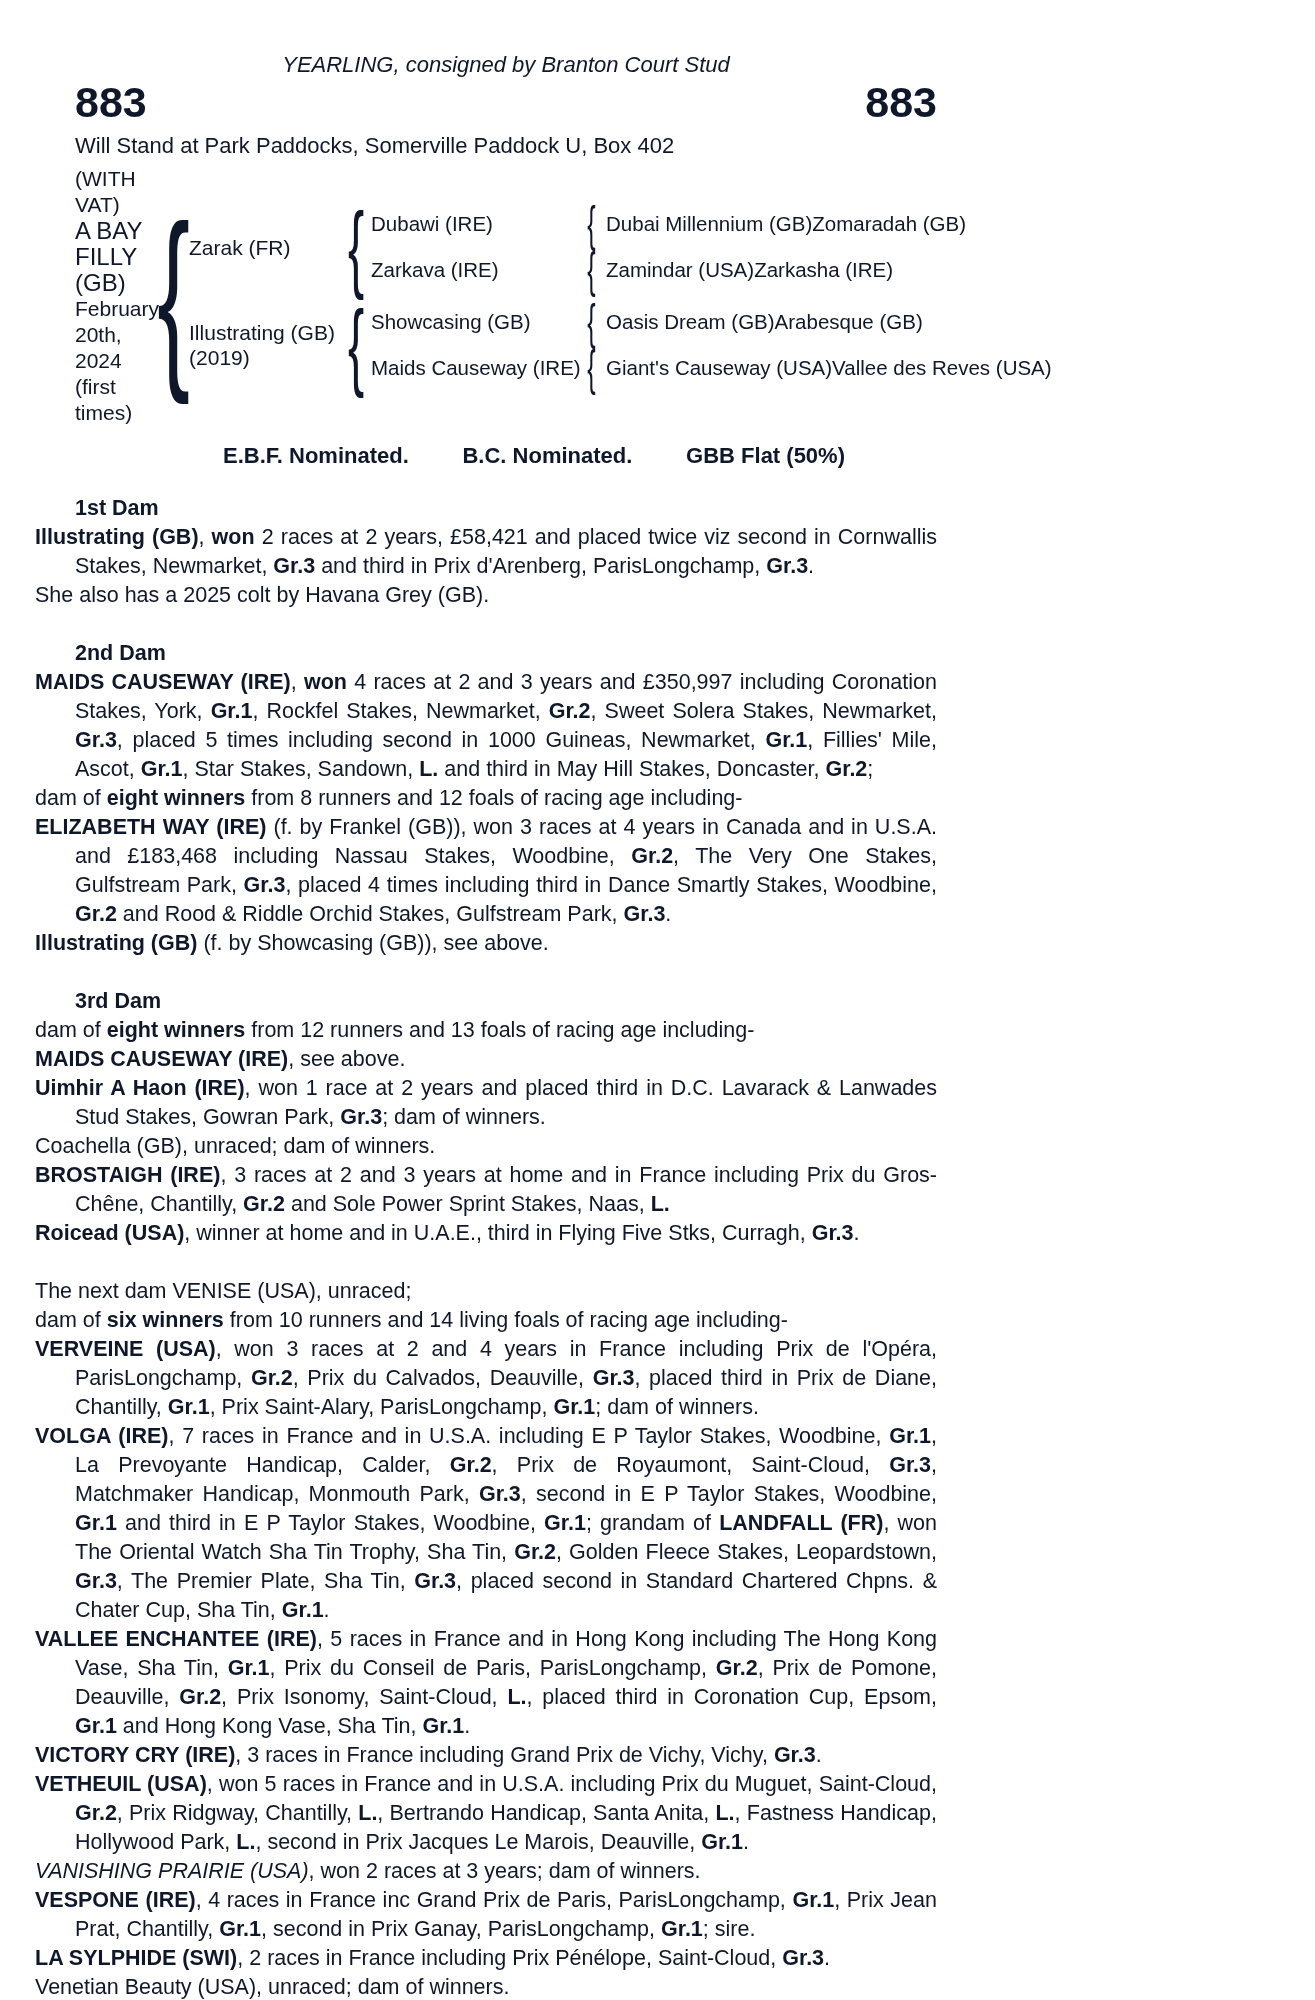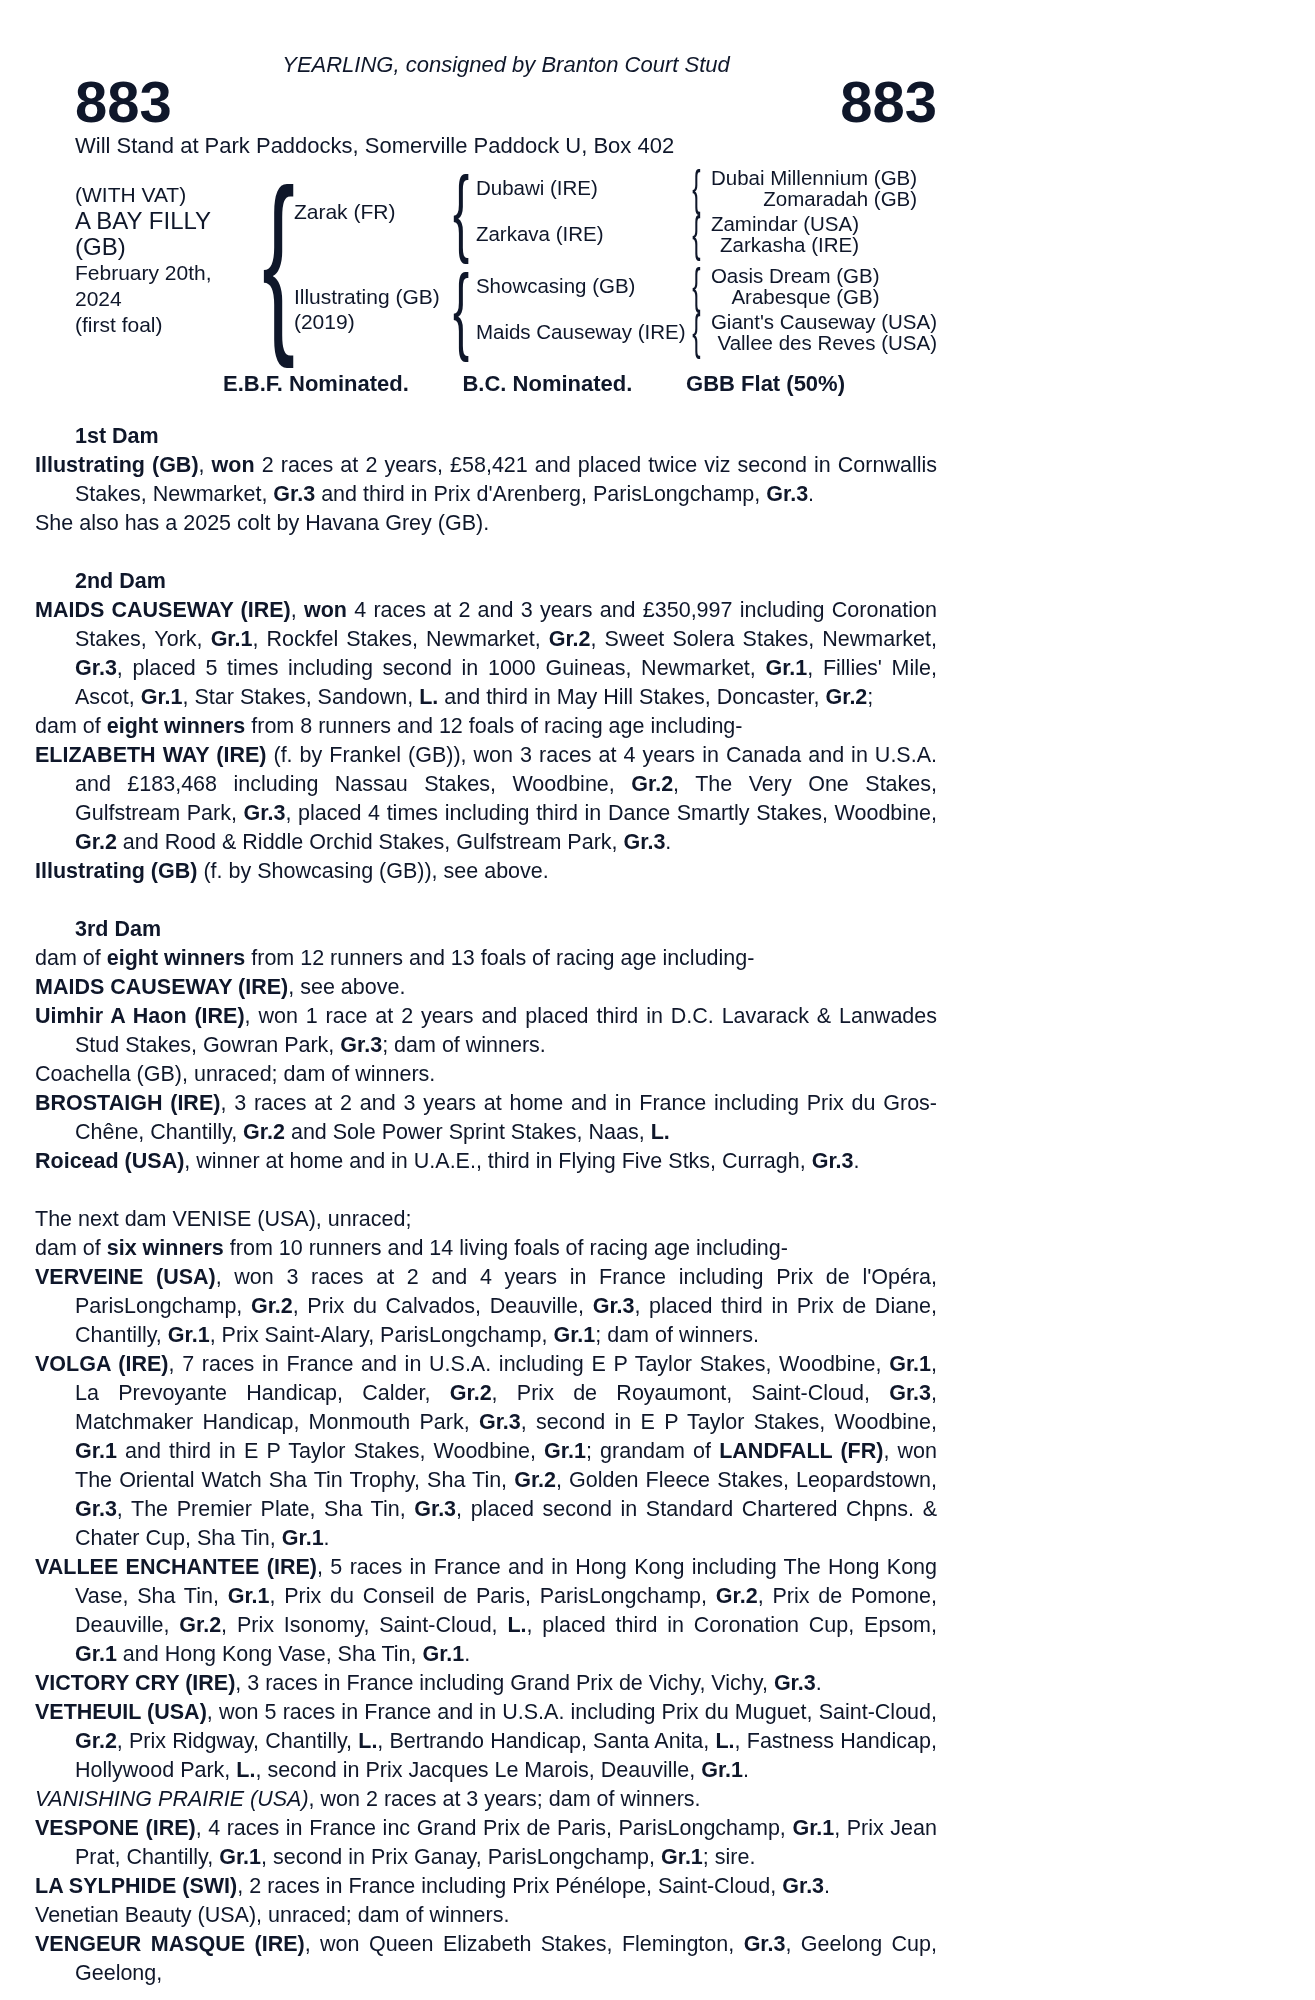--- a/index.html
+++ b/index.html
@@ -6,42 +6,42 @@
   .page {
     position:relative; width:1315px; height:2000px; overflow:hidden;
     background:#ffffff; color:#0f172a;
     font-family:"Liberation Sans", sans-serif;
   }
   .content { position:absolute; left:75px; top:52px; width:862px; }
 
   .consignor-line { text-align:center; font-style:italic; font-size:22px; line-height:26px; }
 
   .lot-row { display:flex; justify-content:space-between; align-items:flex-start;
-             font-weight:bold; font-size:58px; line-height:44px; margin-top:2px; }
+             font-weight:bold; font-size:43px; line-height:44px; margin-top:2px; }
 
   .stand-line { font-weight:normal; font-size:22px; line-height:26px; margin-top:9px; }
 
   
   .pedigree { display:flex; align-items:center; margin-top:7px; }
   .subject { width:212px; font-size:21px; line-height:26px; }
   .subject .horse-name { font-weight:normal; font-size:24px; }
 
   .brace { flex:0 0 auto; width:30px; display:flex; align-items:center; justify-content:center; }
   .brace > span { display:inline-block; transform:scaleX(0.5); line-height:0.1; font-weight:400; }
   .brace-sm  > span { font-size:50px; }
   .brace-mid > span { font-size:97px; }
   .brace-big > span { font-size:196px; }
 
   .ped-col  { display:flex; flex-direction:column; gap:8px; }
   .ped-half { display:flex; align-items:center; }
   .parent   { width:152px; font-size:21px; line-height:25px; }
   .gp-col   { display:flex; flex-direction:column; gap:2px; }
   .gp-row   { display:flex; align-items:center; height:44px; }
   .gp-name  { width:205px; font-size:20.5px; white-space:nowrap; }
-  .ggp-pair { display:flex; flex-direction:column; justify-content:center;align-items:flex-end; }
+  .ggp-pair { display:flex; flex-direction:row; justify-content:center; }
   .ggp      { font-size:20.5px; line-height:21.5px; white-space:nowrap; }
 
   
   .noms { display:flex; justify-content:space-between; align-items:baseline;
           font-weight:bold; font-size:22px; line-height:28px;
           margin-top:16px; padding-left:148px; padding-right:92px;gap:42px; }
 
   
   .produce { margin-top:24px; font-size:21.5px; }
   .section { margin-top:29px; }
@@ -67,21 +67,21 @@
       <span>883</span>
     </div>
 
     <div class="stand-line">Will Stand at Park Paddocks, Somerville Paddock U, Box 402</div>
 
     <div class="pedigree">
       <div class="subject">
         <div>(WITH VAT)</div>
         <div class="horse-name">A BAY FILLY (GB)</div>
         <div>February 20th, 2024</div>
-        <div>(first foal)</div>
+        <div>(first times)</div>
       </div>
 
       <div class="brace brace-big">
           <span>{</span>
         </div>
 
       <div class="ped-col">
 
         <div class="ped-half">
           <div class="parent">Zarak (FR)</div>

